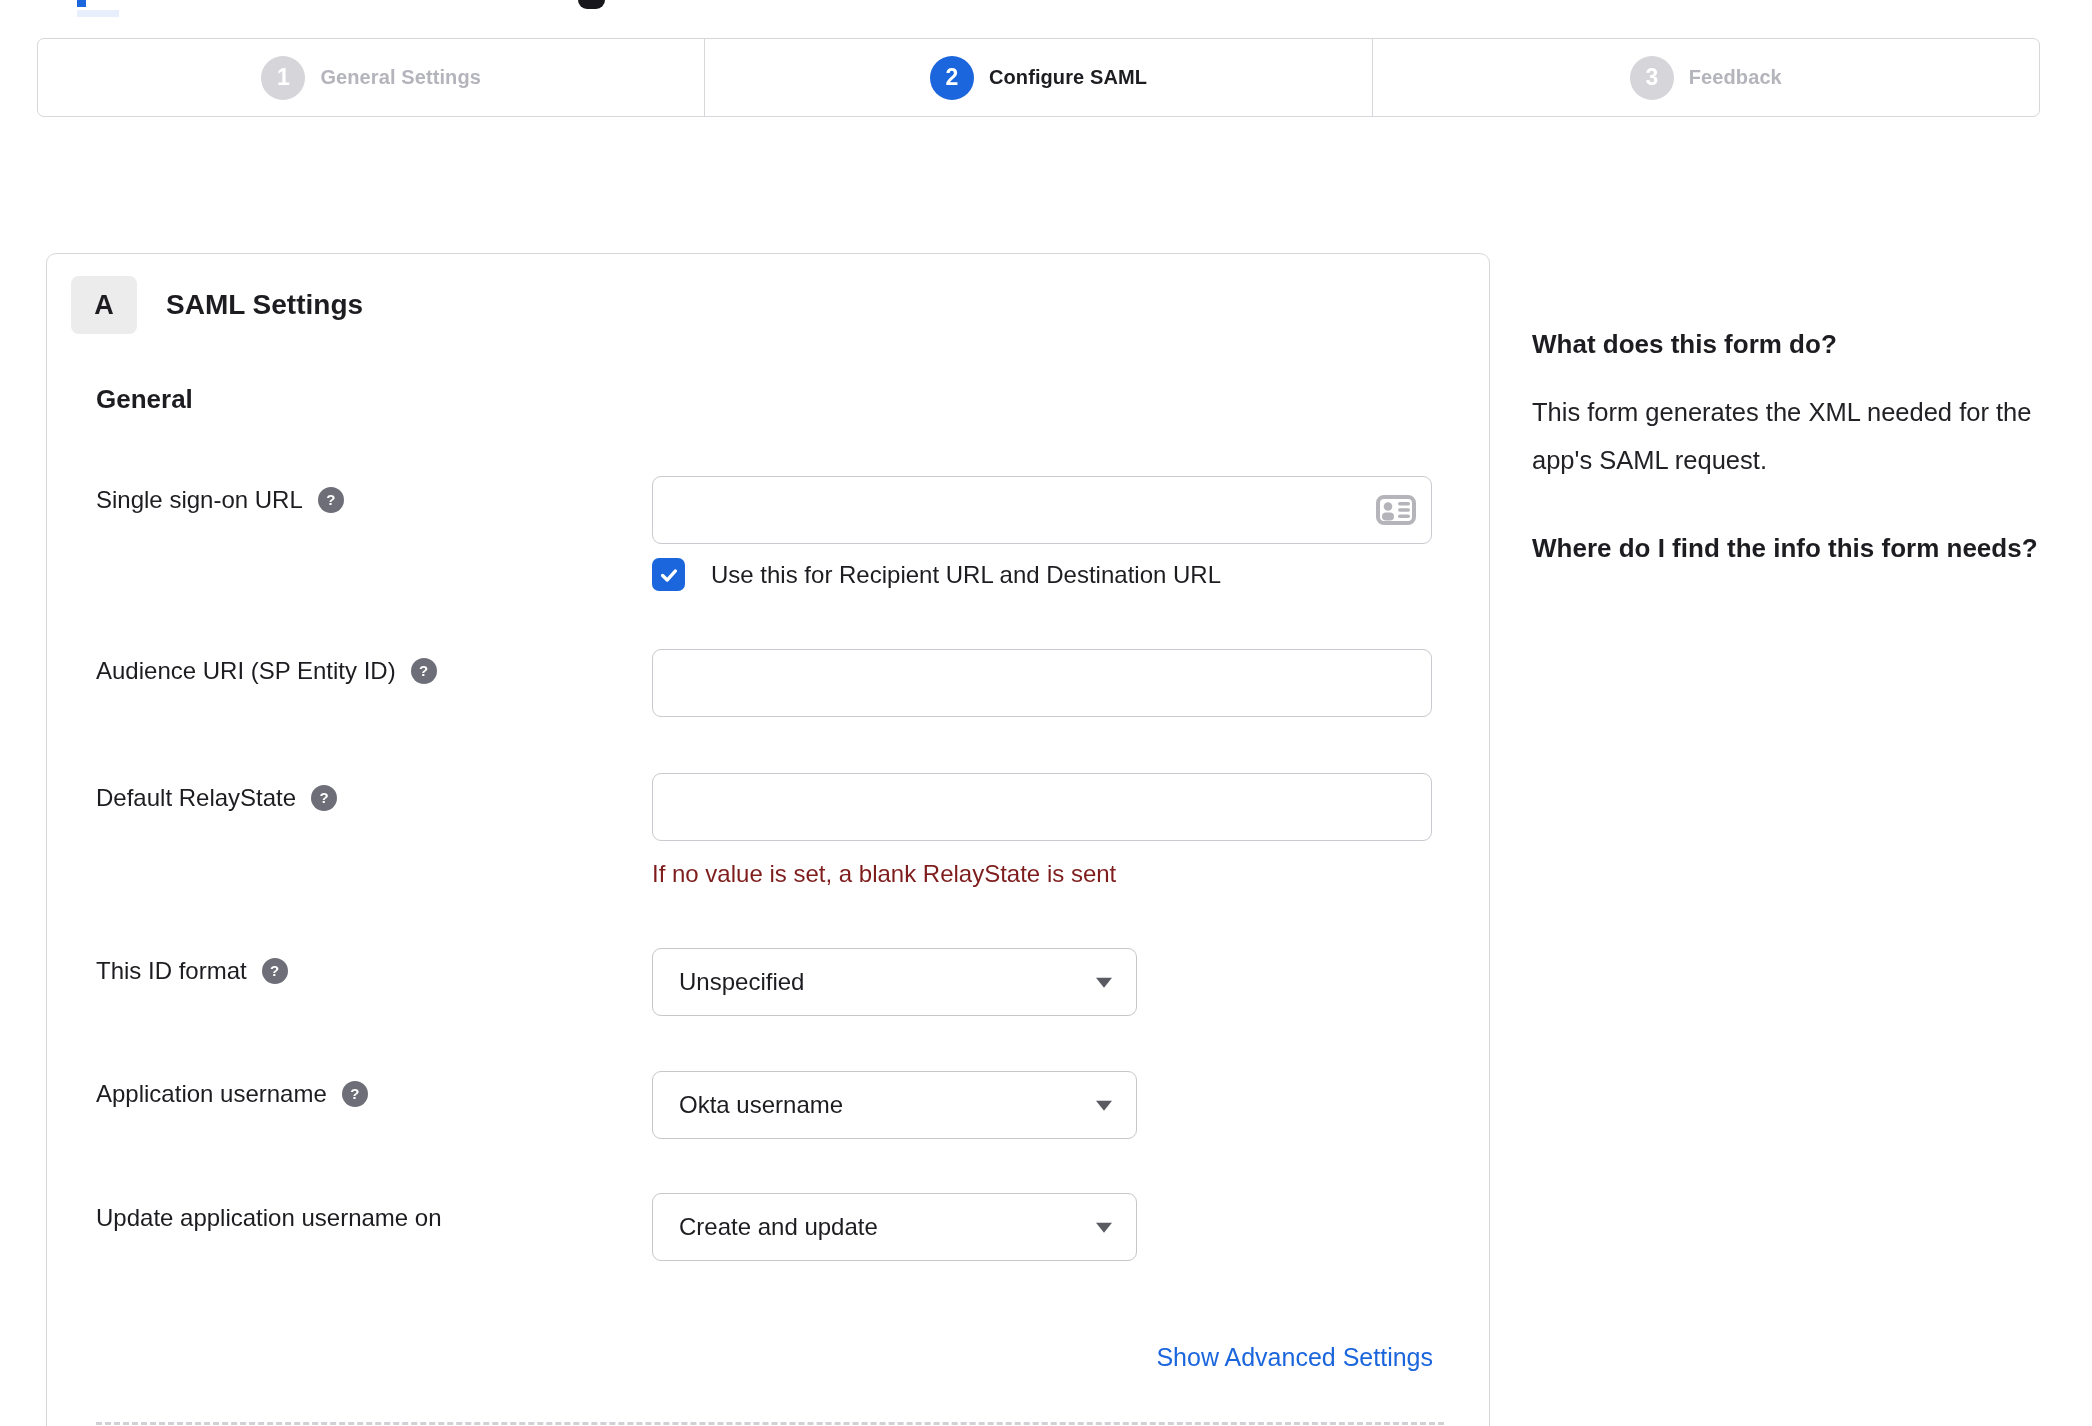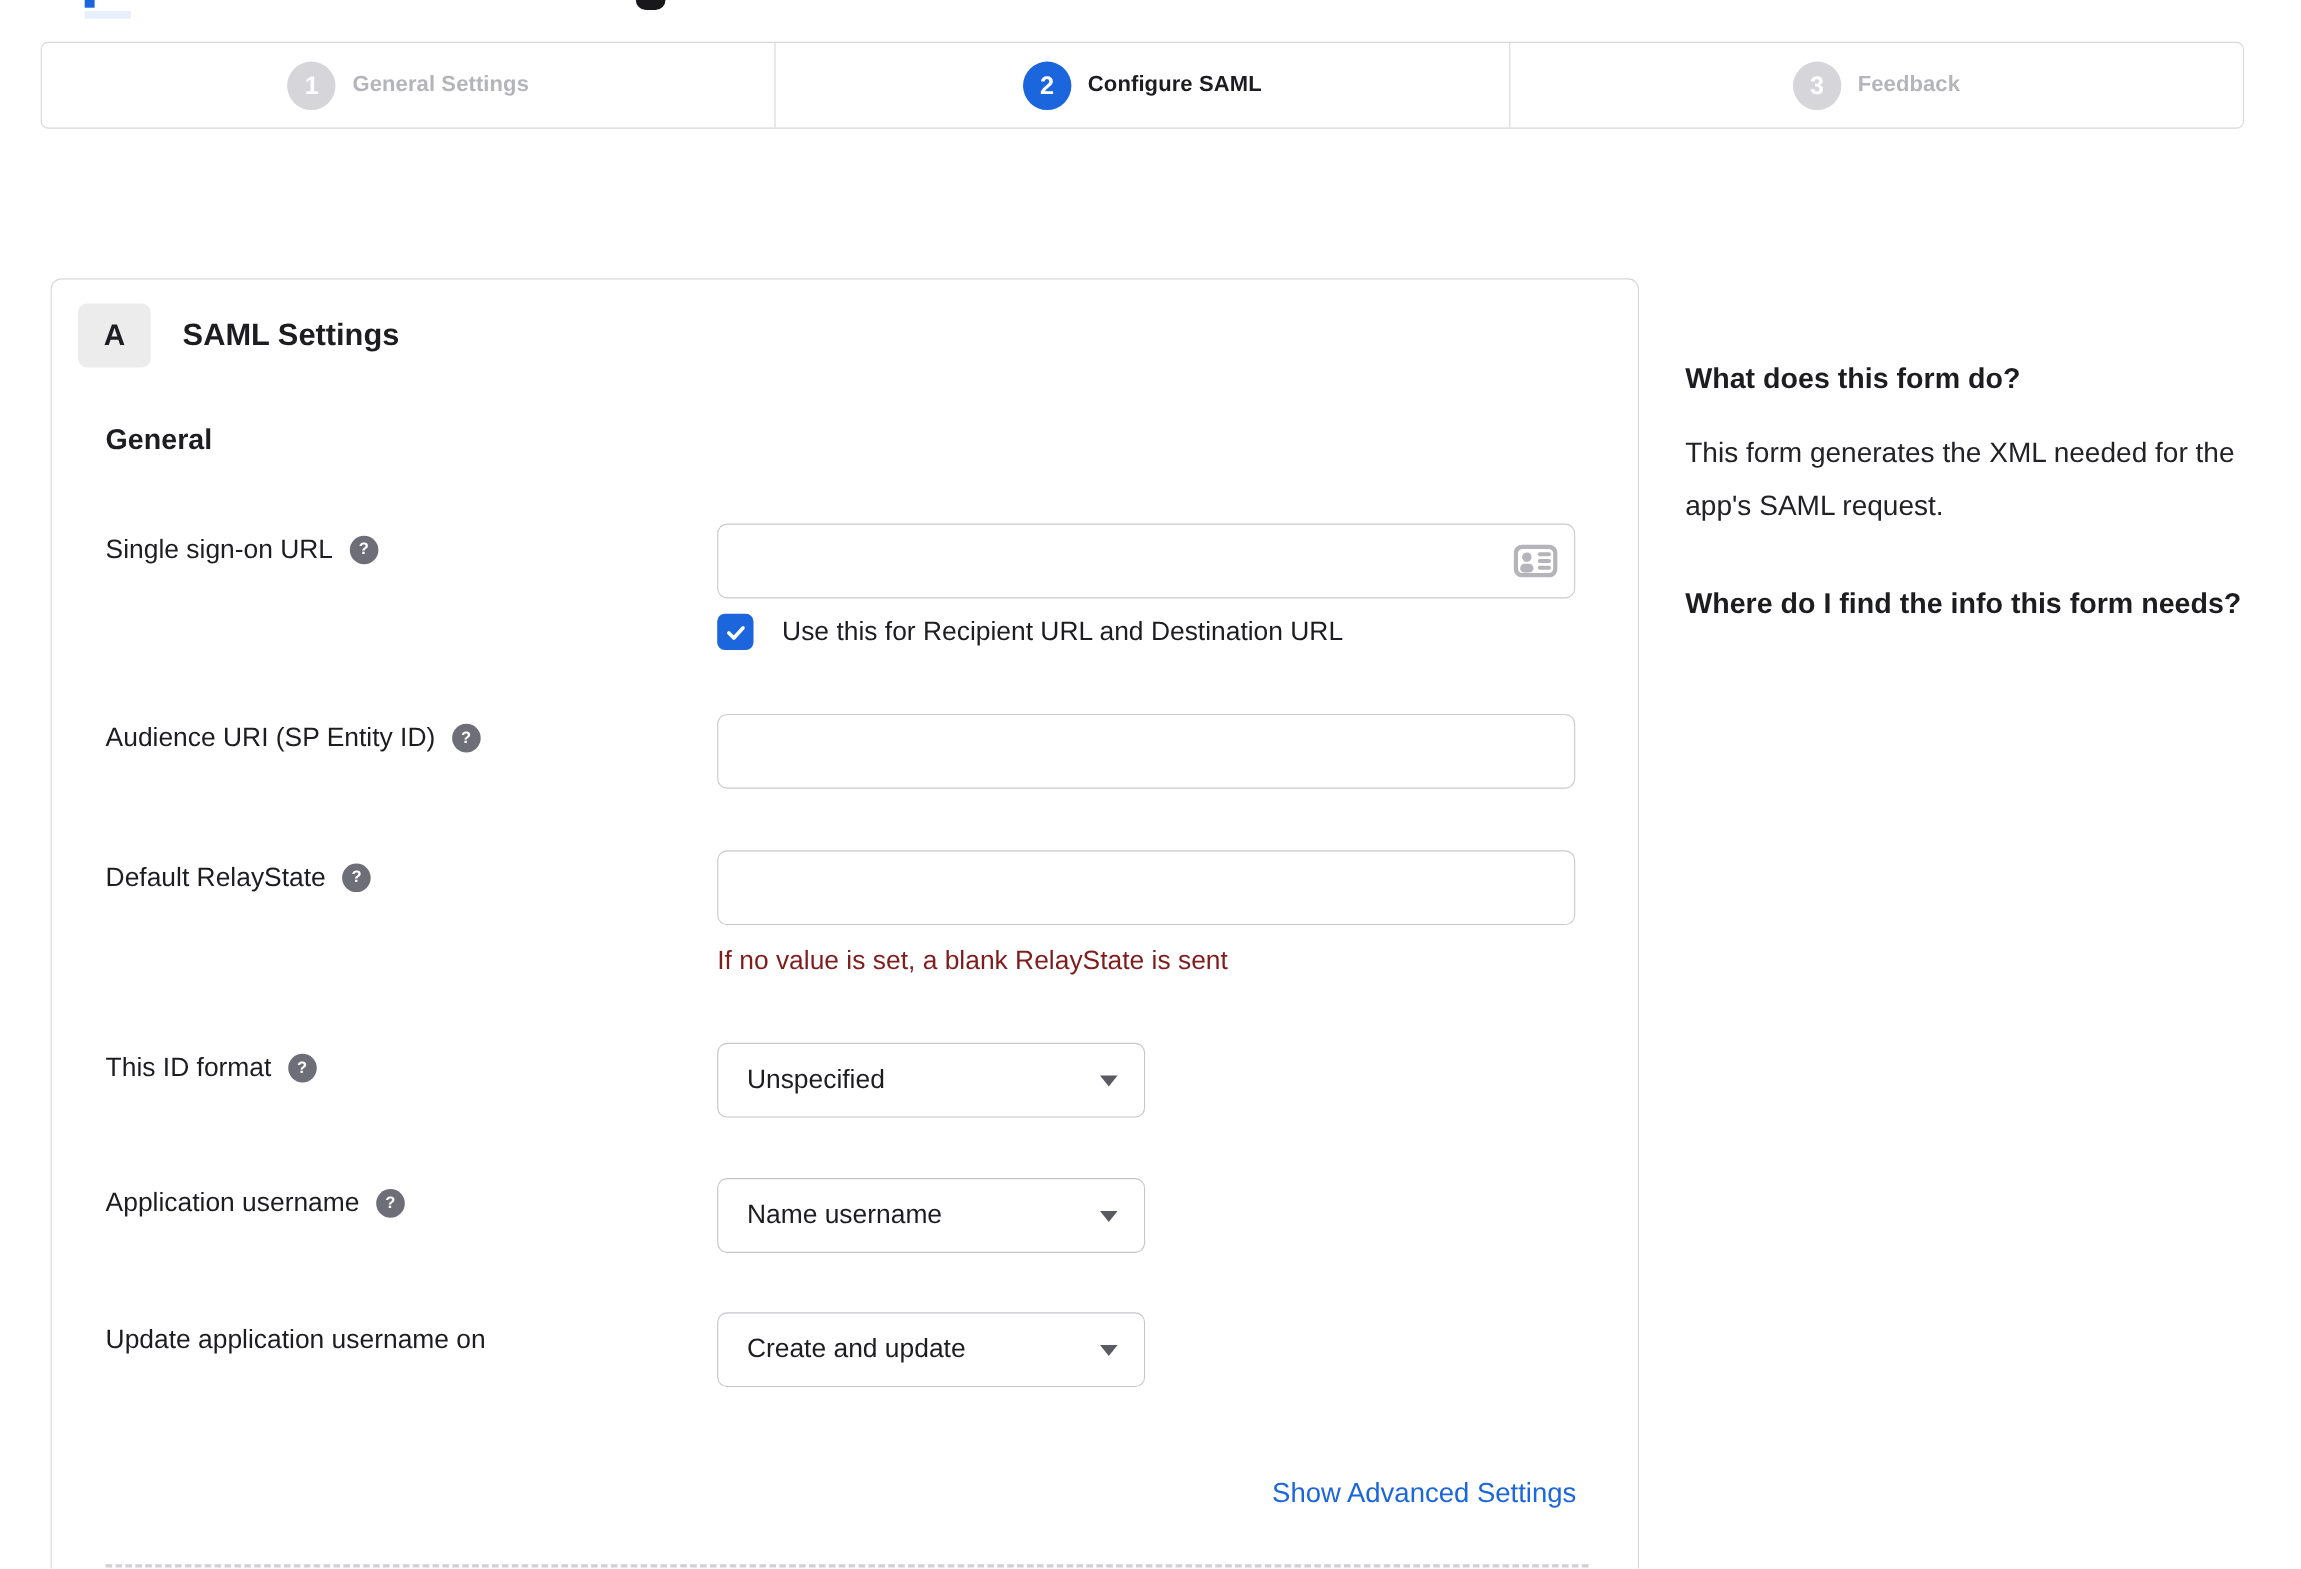--- a/index.html
+++ b/index.html
@@ -121,21 +121,21 @@
   }
   .checkbox-label { font-size: 24px; color: #1d1d21; }
 
   .helper-text {
     position: absolute; left: 605px;
     font-size: 24px; color: #7f1d1d;
   }
 
   .select {
     position: absolute; left: 605px;
-    width: 389px; height: 68px;
+    width: 485px; height: 68px;
     border: 1.5px solid #c6c6cb; border-radius: 9px;
     box-sizing: border-box;
     background: #fff;
     display: flex; align-items: center;
     padding: 0 26px;
     font-size: 24px; color: #1d1d21;
     cursor: pointer;
   }
   .select-arrow {
     position: absolute; right: 24px; top: 50%;
@@ -254,21 +254,21 @@
   <div class="select" style="top:694px">
     <span>Unspecified</span>
     <span class="select-arrow"></span>
   </div>
 
   <div class="field-label" style="top:824px">
     <span>Application username</span>
     <span class="help-icon">?</span>
   </div>
   <div class="select" style="top:817px">
-    <span>Name username</span>
+    <span>Okta username</span>
     <span class="select-arrow"></span>
   </div>
 
   <div class="field-label" style="top:948px">
     <span>Update application username on</span>
   </div>
   <div class="select" style="top:939px">
     <span>Create and update</span>
     <span class="select-arrow"></span>
   </div>

